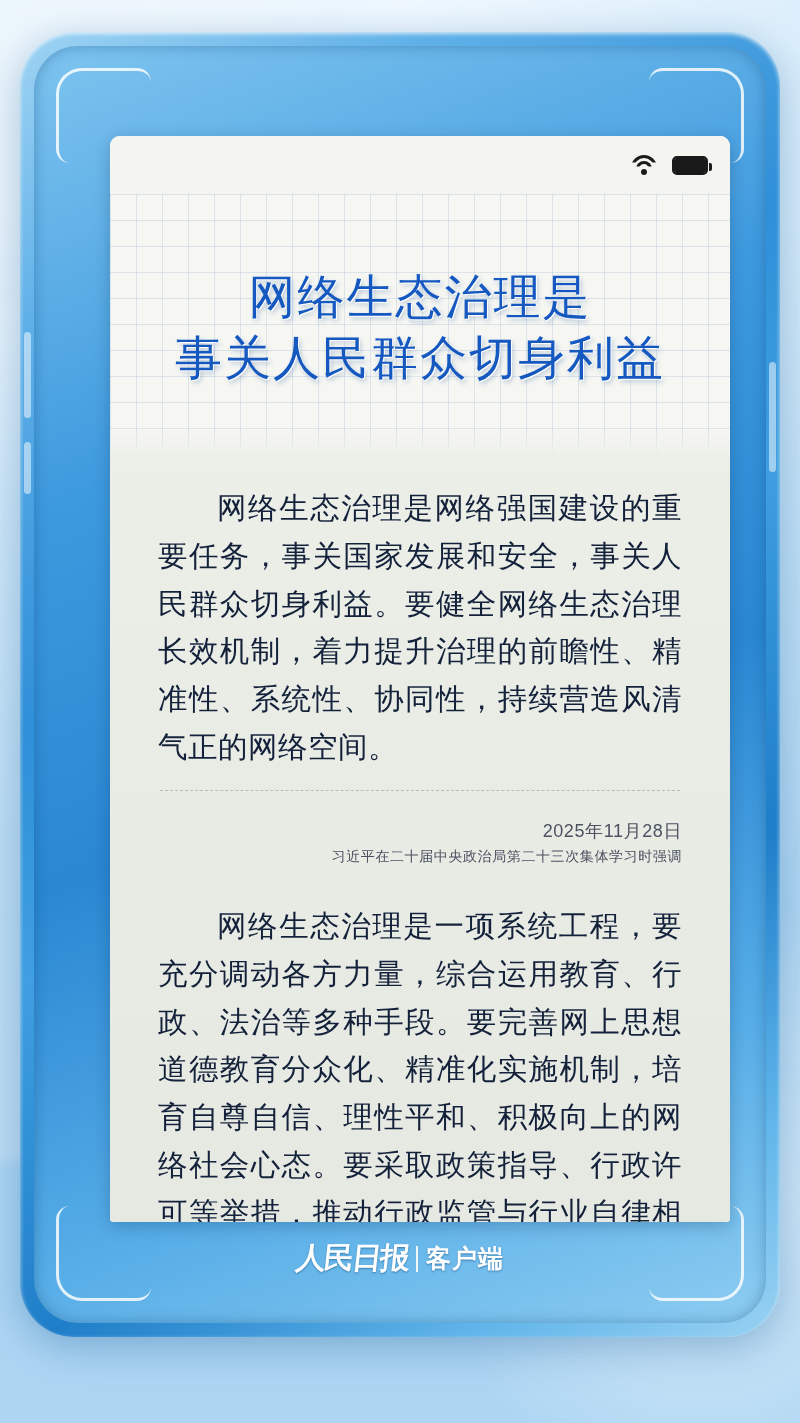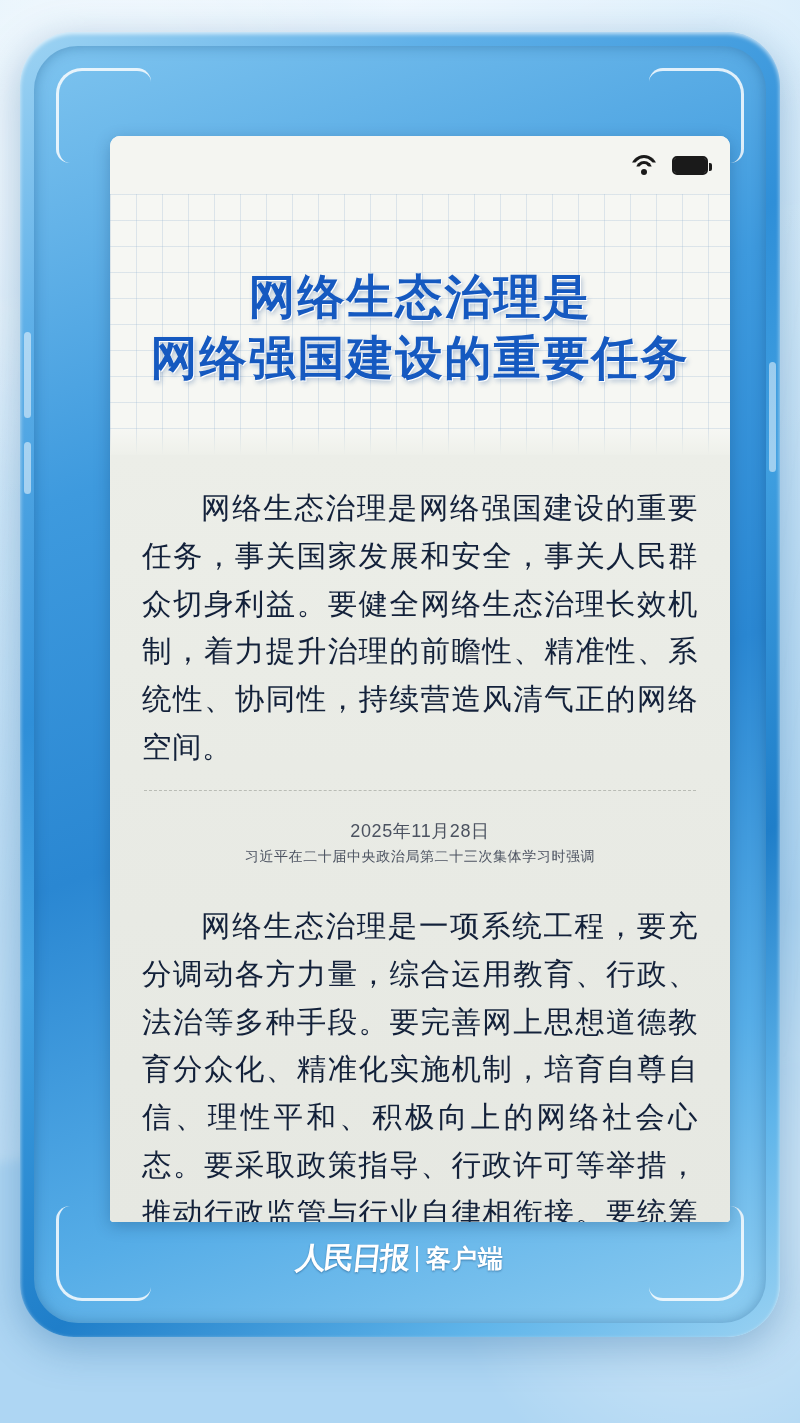--- a/index.html
+++ b/index.html
@@ -174,57 +174,57 @@
   }
   .title-area::after {
     content: "";
     position: absolute;
     left: 0; right: 0; bottom: 0;
     height: 26px;
     background: linear-gradient(to bottom, rgba(246,247,243,0), #eef0ea);
   }
   .title-line {
     font-family: "Liberation Sans", sans-serif;
-    font-weight: 700;
+    font-weight: 400;
     font-size: 47px;
     line-height: 1.28;
     letter-spacing: 2px;
     color: #1559c0;
     text-shadow:
       1px 1px 0 #ffffff,
       2px 3px 5px rgba(20,70,140,0.30);
     white-space: nowrap;
   }
 
   
   .paper {
     position: relative;
     background: linear-gradient(to bottom, #eceee8 0%, #e9ebe5 40%, #e6e8e2 100%);
-    padding: 0 32px;
+    padding: 0 48px;
     height: 773px;
     box-sizing: border-box;
   }
   .quote-block { padding-top: 30px; }
   .quote-block.second { padding-top: 36px; }
   .quote-text {
     font-family: "Liberation Serif", serif;
     font-size: 29.5px;
     line-height: 1.62;
     color: #13213a;
     text-align: justify;
     text-indent: 2em;
     letter-spacing: 0.5px;
   }
   .divider {
     margin: 18px 2px 8px 2px;
     border-top: 1.5px dashed #b9bcb5;
     height: 0;
   }
   .attrib {
-    text-align: center;
+    text-align: right;
     font-family: "Liberation Sans", sans-serif;
     color: #4b5260;
     letter-spacing: 0.6px;
     margin-top: 27px;
   }
   .attrib .date { font-size: 18px; line-height: 1.5; }
   .attrib .source { font-size: 14px; line-height: 1.6; }
 
   
   .brand {
@@ -286,21 +286,21 @@
             <i class="b"></i>
             <i class="c"></i>
         </div>
         <div class="battery-icon">
           <div class="fill"></div>
         </div>
       </div>
 
       <div class="title-area">
         <div class="title-line">网络生态治理是</div>
-        <div class="title-line">网络强国建设的重要任务</div>
+        <div class="title-line">事关人民群众切身利益</div>
       </div>
 
       <div class="paper">
 
         <div class="quote-block">
           <div class="quote-text">网络生态治理是网络强国建设的重要任务，事关国家发展和安全，事关人民群众切身利益。要健全网络生态治理长效机制，着力提升治理的前瞻性、精准性、系统性、协同性，持续营造风清气正的网络空间。</div>
           <div class="divider"></div>
           <div class="attrib">
             <div class="date">2025年11月28日</div>
             <div class="source">习近平在二十届中央政治局第二十三次集体学习时强调</div>

